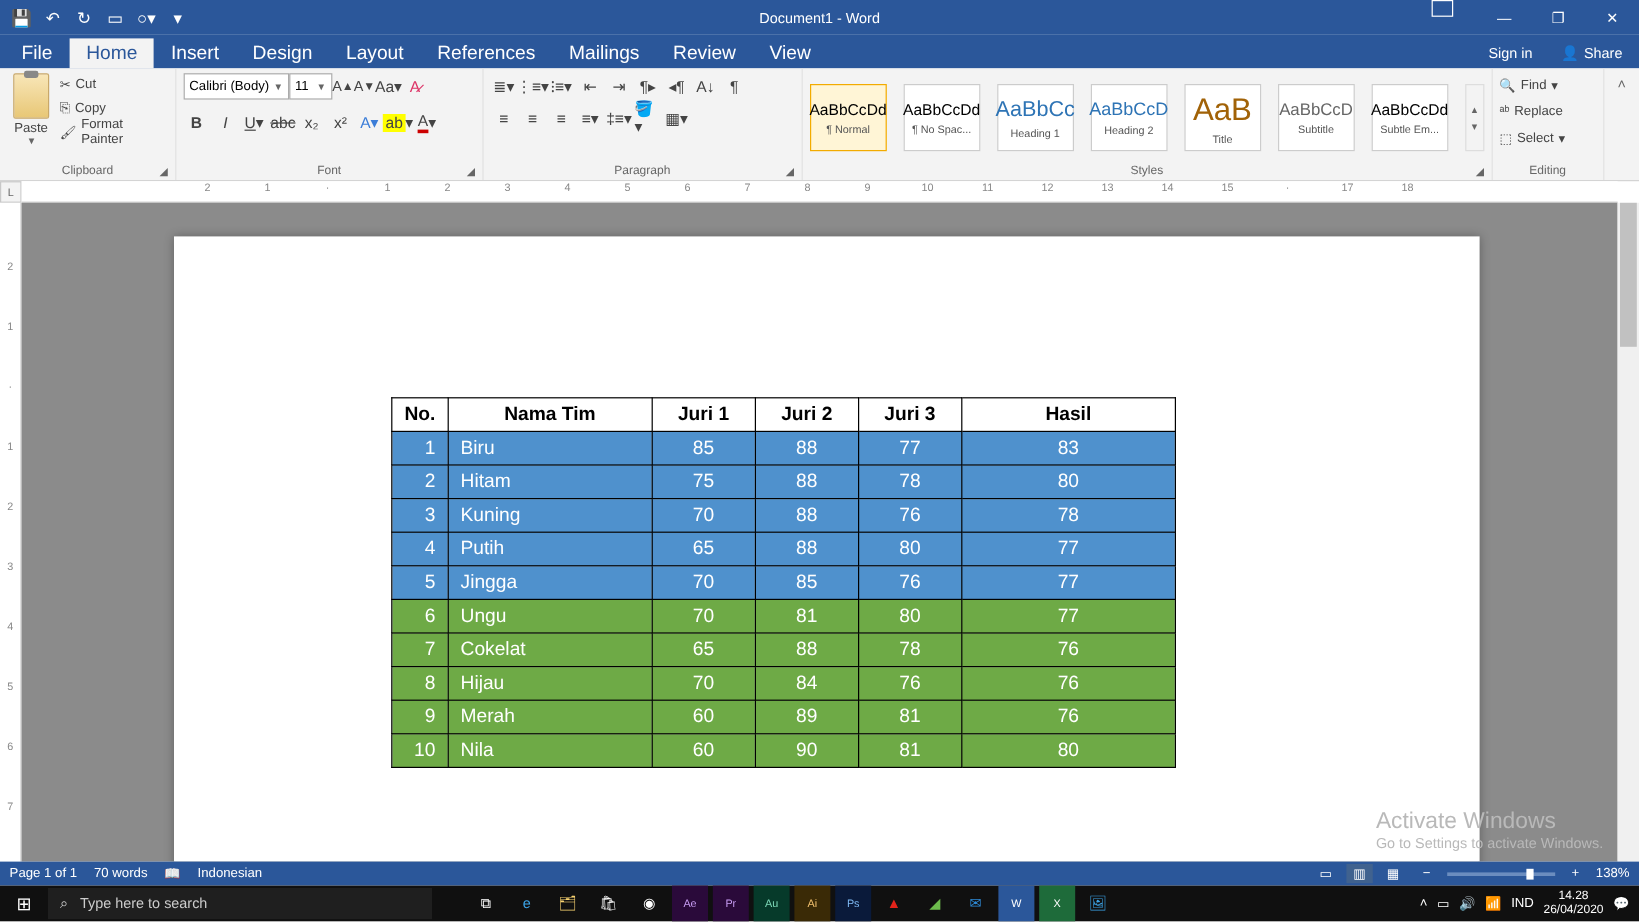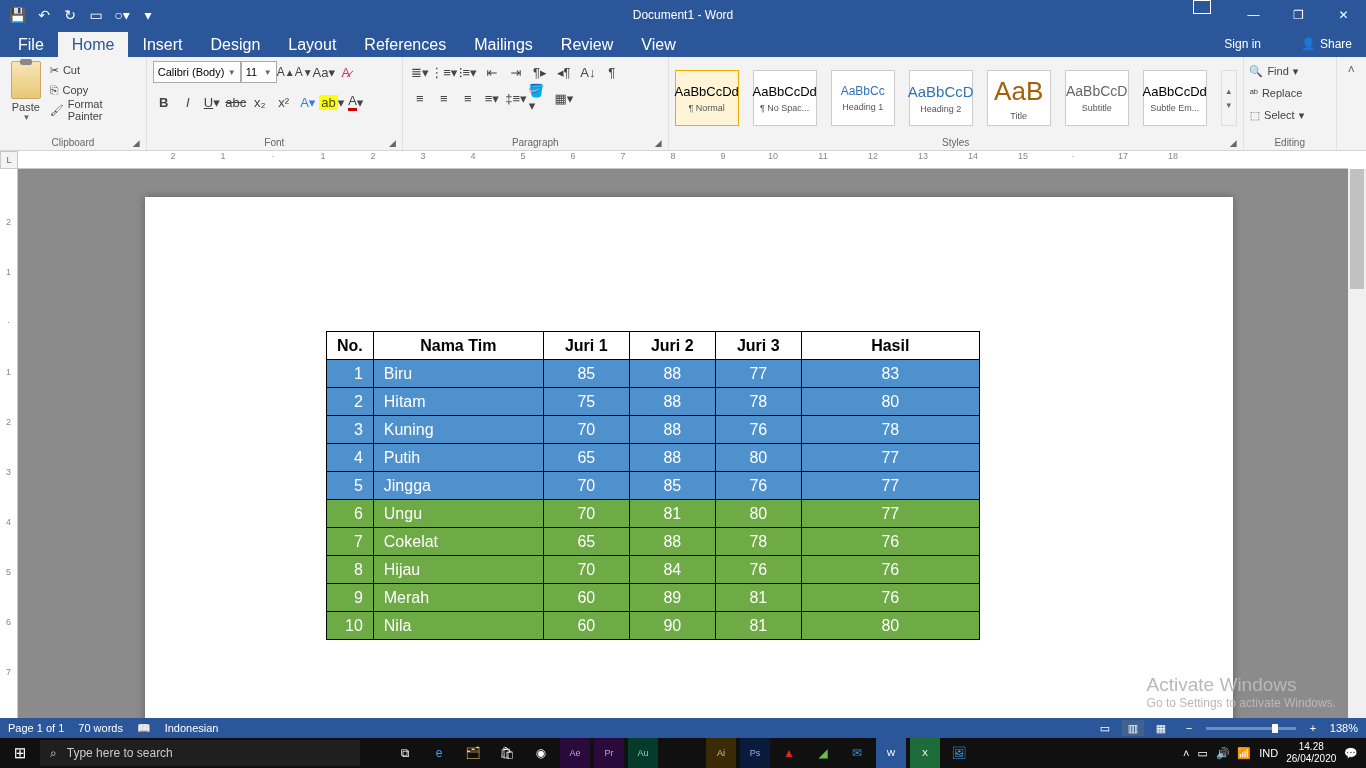--- a/index.html
+++ b/index.html
@@ -12,21 +12,21 @@
 .title-text { position: absolute; left: 50%; transform: translateX(-50%); font-size: 12px; }
 .window-controls { margin-left: auto; display: flex; }
 .win-ctrl { width: 45px; height: 29px; display: flex; align-items: center; justify-content: center; font-size: 12px; }
 .win-icon { width: 18px; height: 14px; border: 1px solid #fff; margin-right: 20px; }
 
 
 .tab-bar { height: 28px; background: #2b579a; display: flex; align-items: flex-end; padding: 0 4px; }
 .tab { padding: 0 14px; height: 25px; line-height: 25px; color: #fff; font-size: 16px; }
 .tab.active { background: #f3f3f3; color: #2b579a; }
 .tell-me { flex: 0 0 auto; color: #c4d6ec; font-size: 12px; padding: 0 10px; height: 25px; line-height: 25px; }
-.sign-share { margin-left: auto; display: flex; align-items: center; gap: 20px; }
+.sign-share { margin-left: auto; display: flex; align-items: center; gap: 4px; }
 .sign-in { color: #fff; font-size: 12px; padding: 0 10px; height: 25px; line-height: 25px; }
 .share-btn { color: #fff; font-size: 12px; padding: 0 10px; height: 25px; line-height: 25px; display: flex; align-items: center; gap: 4px; }
 
 
 .ribbon { height: 94px; background: #f3f3f3; border-bottom: 1px solid #d4d4d4; display: flex; }
 .group { border-right: 1px solid #e1e1e1; padding: 4px 6px 2px; display: flex; flex-direction: column; }
 .group-body { flex: 1; display: flex; align-items: flex-start; gap: 4px; }
 .group-label { font-size: 10px; color: #666; text-align: center; margin-top: 2px; position: relative; }
 .group-launcher { position: absolute; right: 0; bottom: 0; font-size: 9px; color: #666; }
 
@@ -239,21 +239,21 @@
     <div class="group-body styles-body" id="styles-container">
         <div class="style-box sel">
           <div class="style-preview" style="color:#000;font-size:13px">AaBbCcDd</div>
           <div class="style-name">¶ Normal</div>
         </div>
         <div class="style-box">
           <div class="style-preview" style="color:#000;font-size:13px">AaBbCcDd</div>
           <div class="style-name">¶ No Spac...</div>
         </div>
         <div class="style-box">
-          <div class="style-preview" style="color:#2e74b5;font-size:12px">AaBbCc</div>
+          <div class="style-preview" style="color:#2e74b5;font-size:18px">AaBbCc</div>
           <div class="style-name">Heading 1</div>
         </div>
         <div class="style-box">
           <div class="style-preview" style="color:#2e74b5;font-size:15px">AaBbCcD</div>
           <div class="style-name">Heading 2</div>
         </div>
         <div class="style-box">
           <div class="style-preview" style="color:#a16207;font-size:26px">AaB</div>
           <div class="style-name">Title</div>
         </div>
@@ -438,21 +438,21 @@
   </div>
   <div class="task-icons">
     <div class="task-icon">⧉</div>
     <div class="task-icon" style="color:#3ca4e8;">e</div>
     <div class="task-icon" style="color:#f8d270;">🗂</div>
     <div class="task-icon">🛍</div>
     <div class="task-icon">◉</div>
     <div class="task-icon" style="background:#2a0a3a;color:#c79cf2;font-size:9px;">Ae</div>
     <div class="task-icon" style="background:#2a0a3a;color:#c79cf2;font-size:9px;">Pr</div>
     <div class="task-icon" style="background:#063a2a;color:#7ed9b8;font-size:9px;">Au</div>
-    <div class="task-icon" style="background:#3a2a06;color:#f2c16e;font-size:9px;margin-left:44px;">Ai</div>
+    <div class="task-icon" style="background:#3a2a06;color:#f2c16e;font-size:9px;">Ai</div>
     <div class="task-icon" style="background:#0a1a3a;color:#7eb8f2;font-size:9px;">Ps</div>
     <div class="task-icon" style="color:#e2231a;">▲</div>
     <div class="task-icon" style="color:#6dbb4d;">◢</div>
     <div class="task-icon" style="color:#2e8bd8;">✉</div>
     <div class="task-icon" style="background:#2b579a;font-size:9px;">W</div>
     <div class="task-icon" style="background:#1e6b3a;font-size:9px;">X</div>
     <div class="task-icon" style="color:#3ca4e8;">🖼</div>
   </div>
   <div class="tray">
     <span>˄</span>

